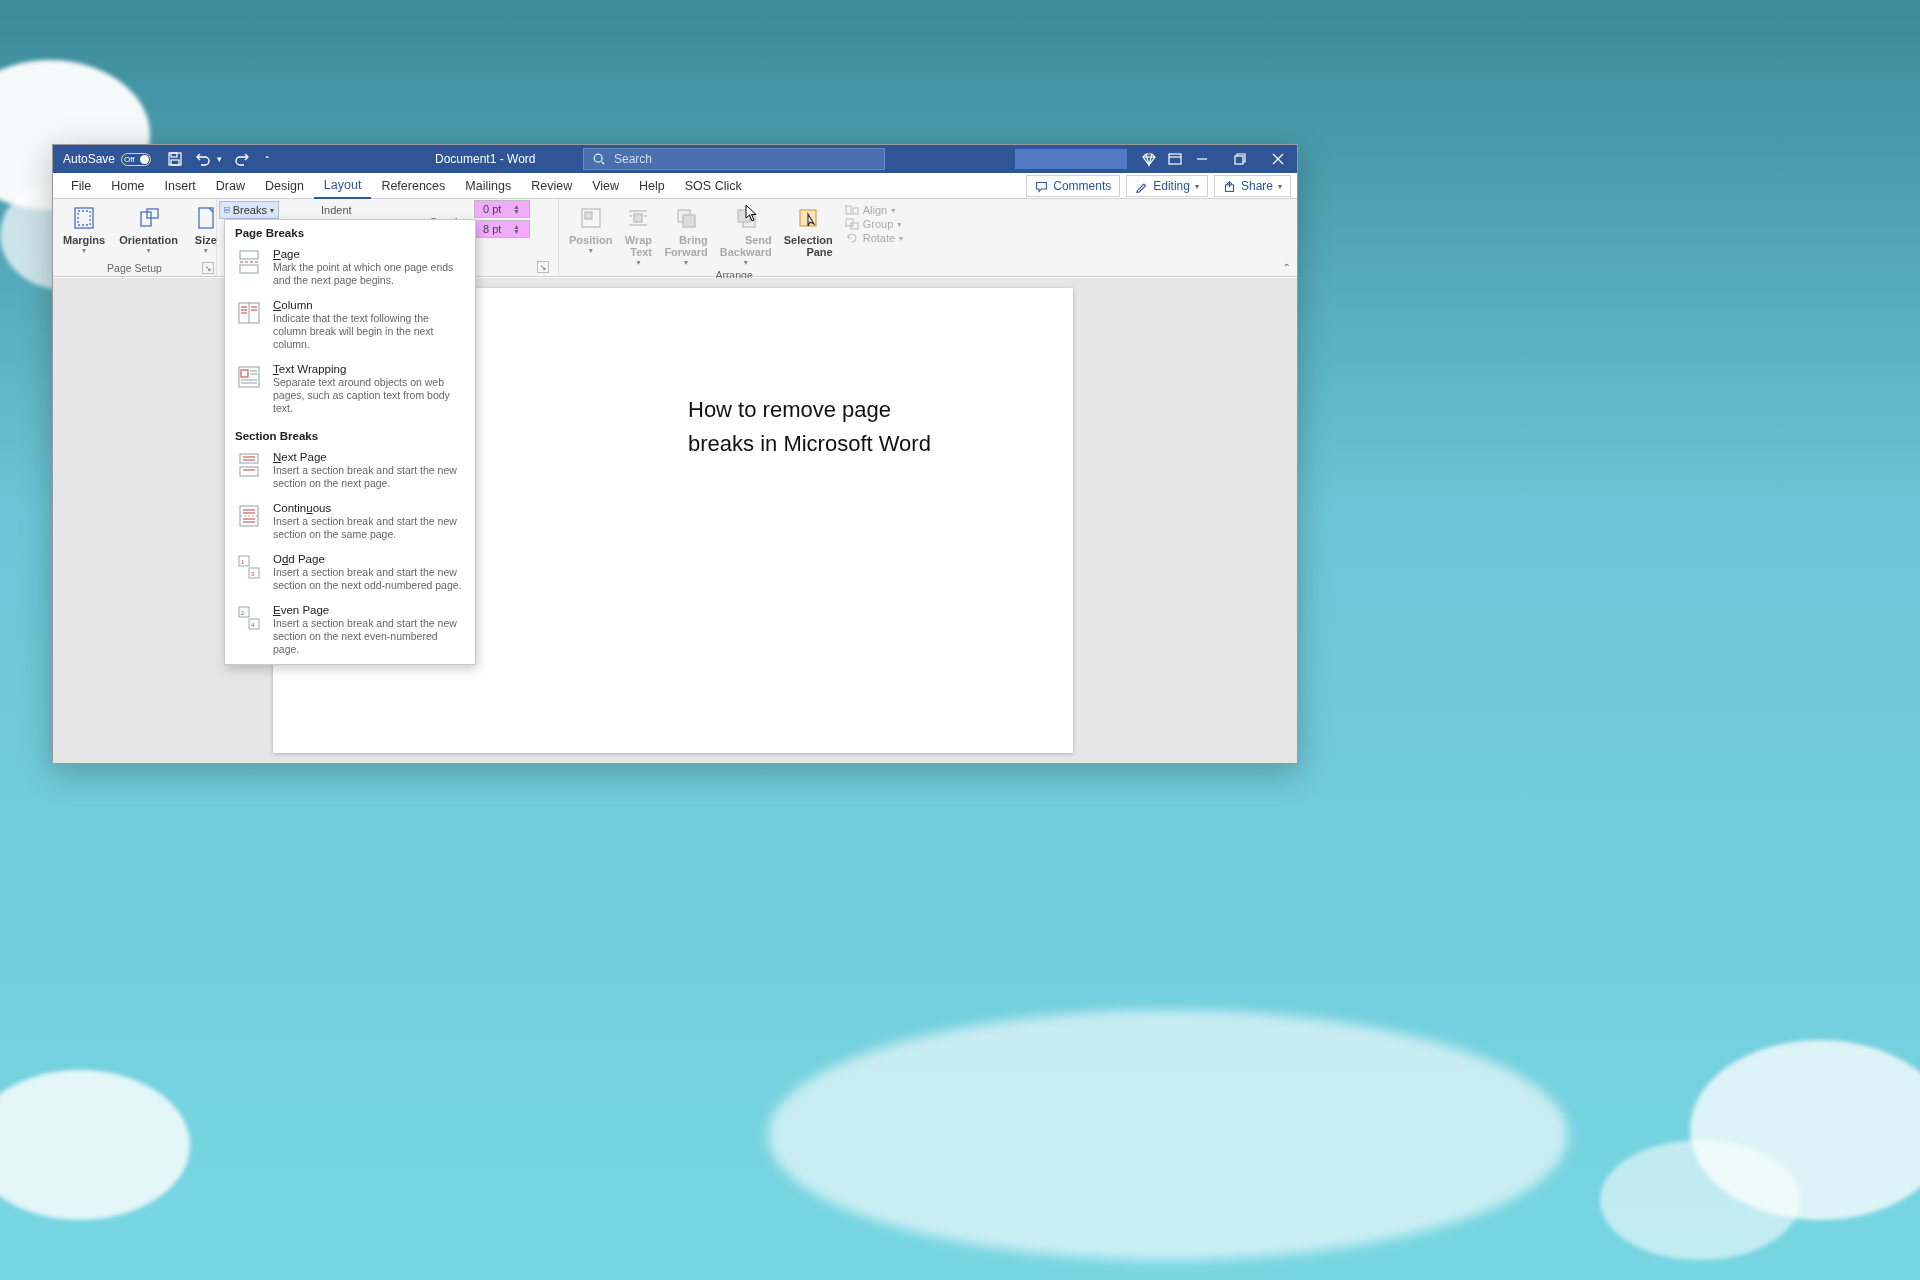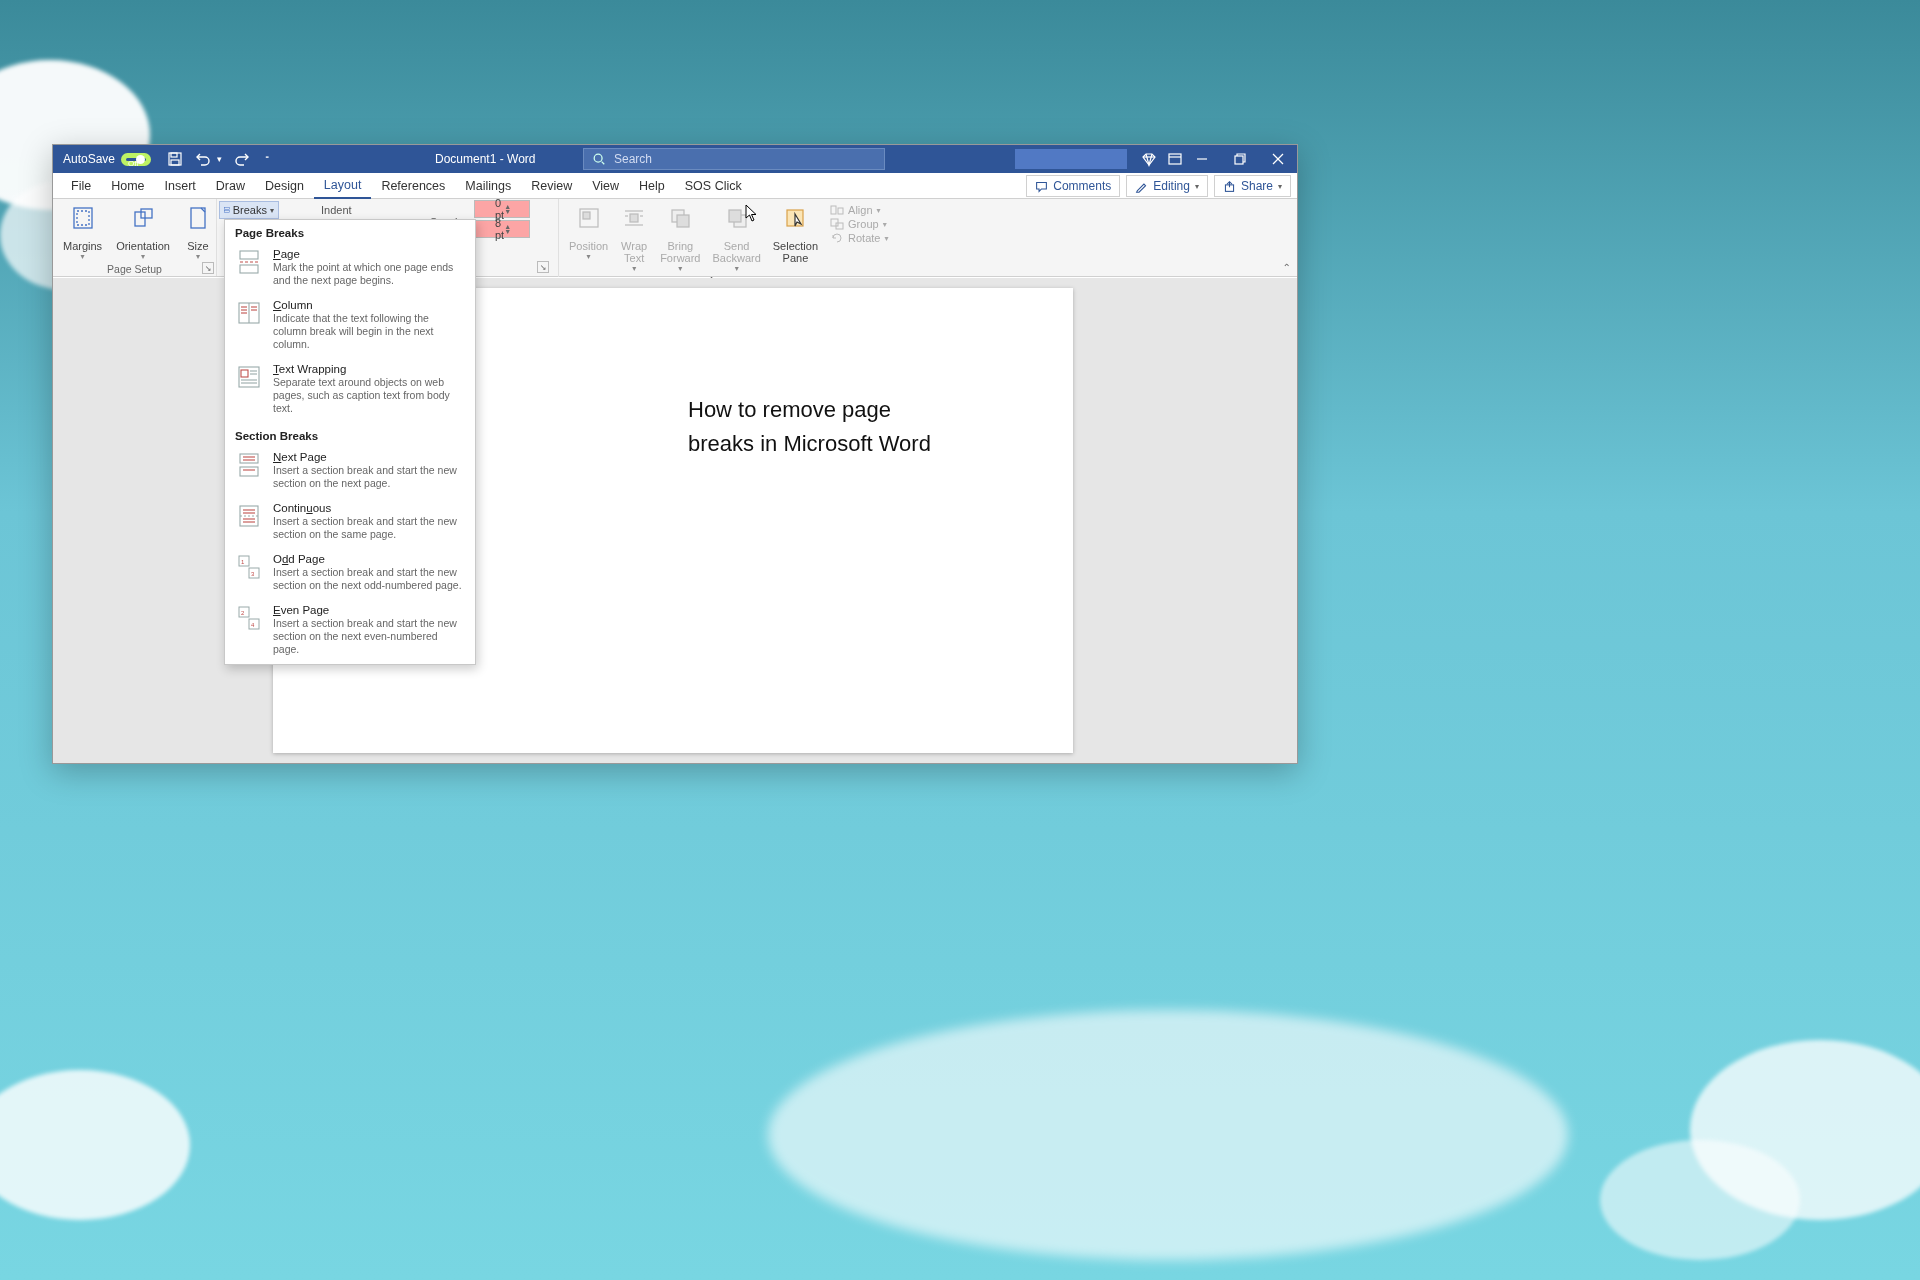--- a/index.html
+++ b/index.html
@@ -17,21 +17,21 @@
   .cloud.c6 { right:120px; bottom:20px; width:200px; height:120px; opacity:0.55;}
 
   .window {
     position:absolute; left:52px; top:144px; width:1246px; height:620px;
     background:#fff; box-shadow:0 8px 30px rgba(0,0,0,.25); border:1px solid #999;
   }
 
   
   .titlebar { height:28px; background:#2f5597; display:flex; align-items:center; color:#fff; font-size:12px; position:relative;}
   .titlebar .autosave { display:flex; align-items:center; gap:6px; padding:0 10px;}
-  .toggle { width:30px; height:13px; border:5px solid #bef264; border-radius:7px; position:relative; display:flex; align-items:center; }
+  .toggle { width:30px; height:13px; border:1px solid #bef264; border-radius:7px; position:relative; display:flex; align-items:center; }
   .toggle::before{content:""; position:absolute; right:1px; width:9px; height:9px; background:#fff; border-radius:50%;}
   .toggle .off{font-size:8px; color:#fff; position:absolute; left:2px; top:1px;}
   .titleicons { display:flex; align-items:center; gap:12px; padding:0 6px;}
   .ico { width:16px; height:16px; display:flex; align-items:center; justify-content:center; }
   .ico svg { width:16px; height:16px; }
   .doc-title { position:absolute; left:50%; transform:translateX(-240px); }
   .searchbox { position:absolute; left:530px; top:3px; width:302px; height:22px; background:#4a6fae; border:1px solid #6a8bc0; display:flex; align-items:center; padding:0 8px; color:#d2dcf2; gap:8px;}
   .searchbox svg{width:14px;height:14px;}
   .right-title { position:absolute; right:0; display:flex; align-items:center;}
   .userbox{ width:112px; height:20px; background:#5179c4; margin-right:14px;}
@@ -49,31 +49,31 @@
 
   
   .ribbon { height:78px; background:#f5f5f5; border-bottom:1px solid #d0d0d0; display:flex; position:relative; font-size:11px; color:#444;}
   .group { border-right:1px solid #e0e0e0; display:flex; flex-direction:column; justify-content:space-between; padding:3px 6px 0 6px; position:relative;}
   .group-items { display:flex; gap:6px; align-items:flex-start; }
   .grouplabel { text-align:center; font-size:10.5px; color:#666; padding-bottom:2px;}
   .rbtn { display:flex; flex-direction:column; align-items:center; justify-content:flex-start; width:auto; padding:2px 4px; cursor:default; color:#444;}
   .rbtn.disabled{color:#aaa;}
   .rbtn .ri{ width:28px; height:28px; display:flex; align-items:center; justify-content:center;}
   .rbtn .ri svg{width:24px;height:24px;}
-  .rbtn span.lbl{ font-size:11px; line-height:12px; text-align:center; margin-top:8px;}
+  .rbtn span.lbl{ font-size:11px; line-height:12px; text-align:right; margin-top:2px;font-weight:bold;}
   .rbtn .drop::after{ content:"▾"; font-size:8px; color:#888; display:block; margin-top:0px;}
 
   .breaks-trigger{ position:absolute; left:166px; top:2px; height:18px; width:60px; border:1px solid #a9bde0; background:#dae5f5; display:flex; align-items:center; padding:0 4px; font-size:11px; color:#333; gap:3px;}
   .miniicon{width:12px;height:12px;}
   .breaks-trigger::after{content:"▾"; font-size:8px; margin-left:auto; color:#555;}
 
   .indent-section{ position:absolute; left:268px; top:5px; font-size:11px; color:#555;}
   .spacing-section{ position:absolute; left:377px; top:5px; font-size:11px; color:#555;margin-top:12px;}
   .paragroup{position:absolute; left:421px; top:1px; width:72px;}
-  .spinner{ display:flex; align-items:center; border:1px solid #bbb; height:18px; width:56px; font-size:11px; padding:0 20px; background:#fca5a5; margin-bottom:2px; justify-content:space-between;}
+  .spinner{ display:flex; align-items:center; border:1px solid #bbb; height:18px; width:56px; font-size:11px; padding:0 8px; background:#f0abfc; margin-bottom:2px; justify-content:space-between;}
   .spinner .arrows{width:8px; display:flex; flex-direction:column; line-height:5px; font-size:7px; color:#666;}
   .dlauncher{position:absolute; right:2px; bottom:2px; width:12px;height:12px; border:1px solid #bbb; font-size:8px; display:flex; align-items:center; justify-content:center; color:#666;}
 
   .arrange-group{position:absolute; left:505px; top:0; height:78px; border-left:1px solid #e0e0e0; padding:3px 6px 0 6px; display:flex; flex-direction:column; justify-content:space-between;}
   .arrange-items{display:flex; gap:4px;}
   .mini-stack{display:flex; flex-direction:column; gap:2px; padding:2px 0 0 4px; font-size:11px; color:#aaa;}
   .mini-stack div{display:flex; align-items:center; gap:4px;}
   .ribbon-collapse{position:absolute; right:6px; bottom:3px; font-size:10px; color:#666;}
 
   

